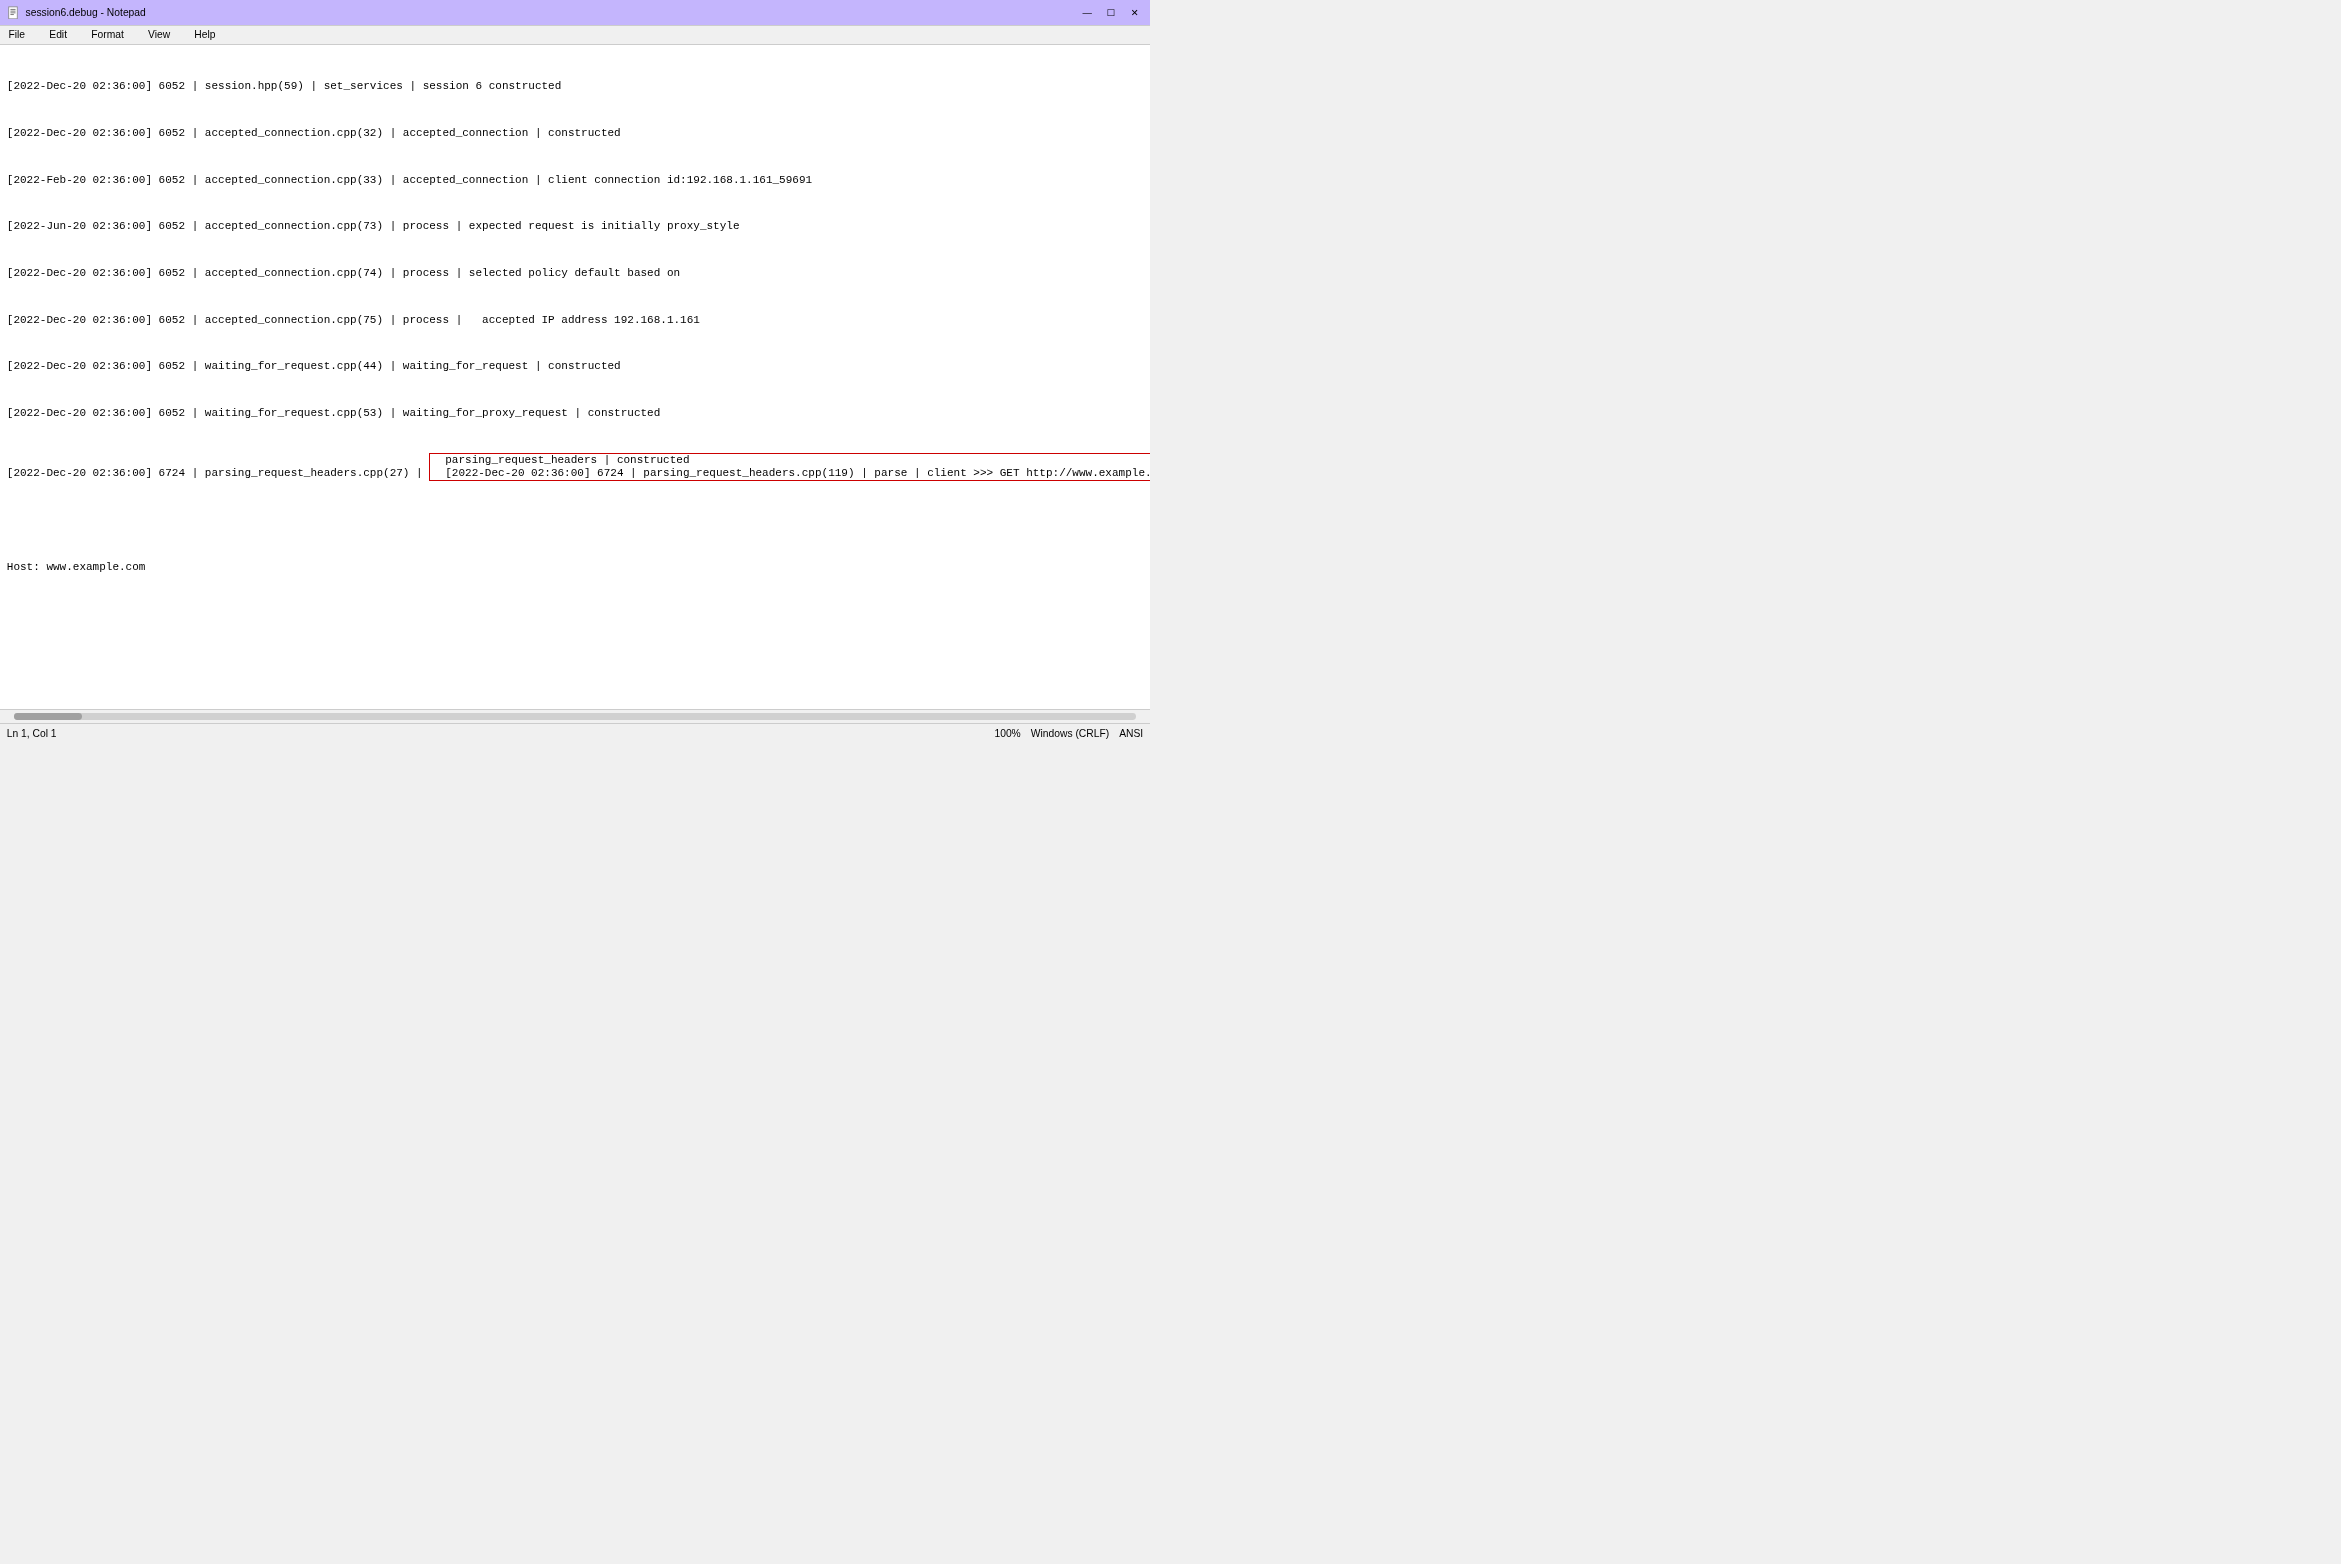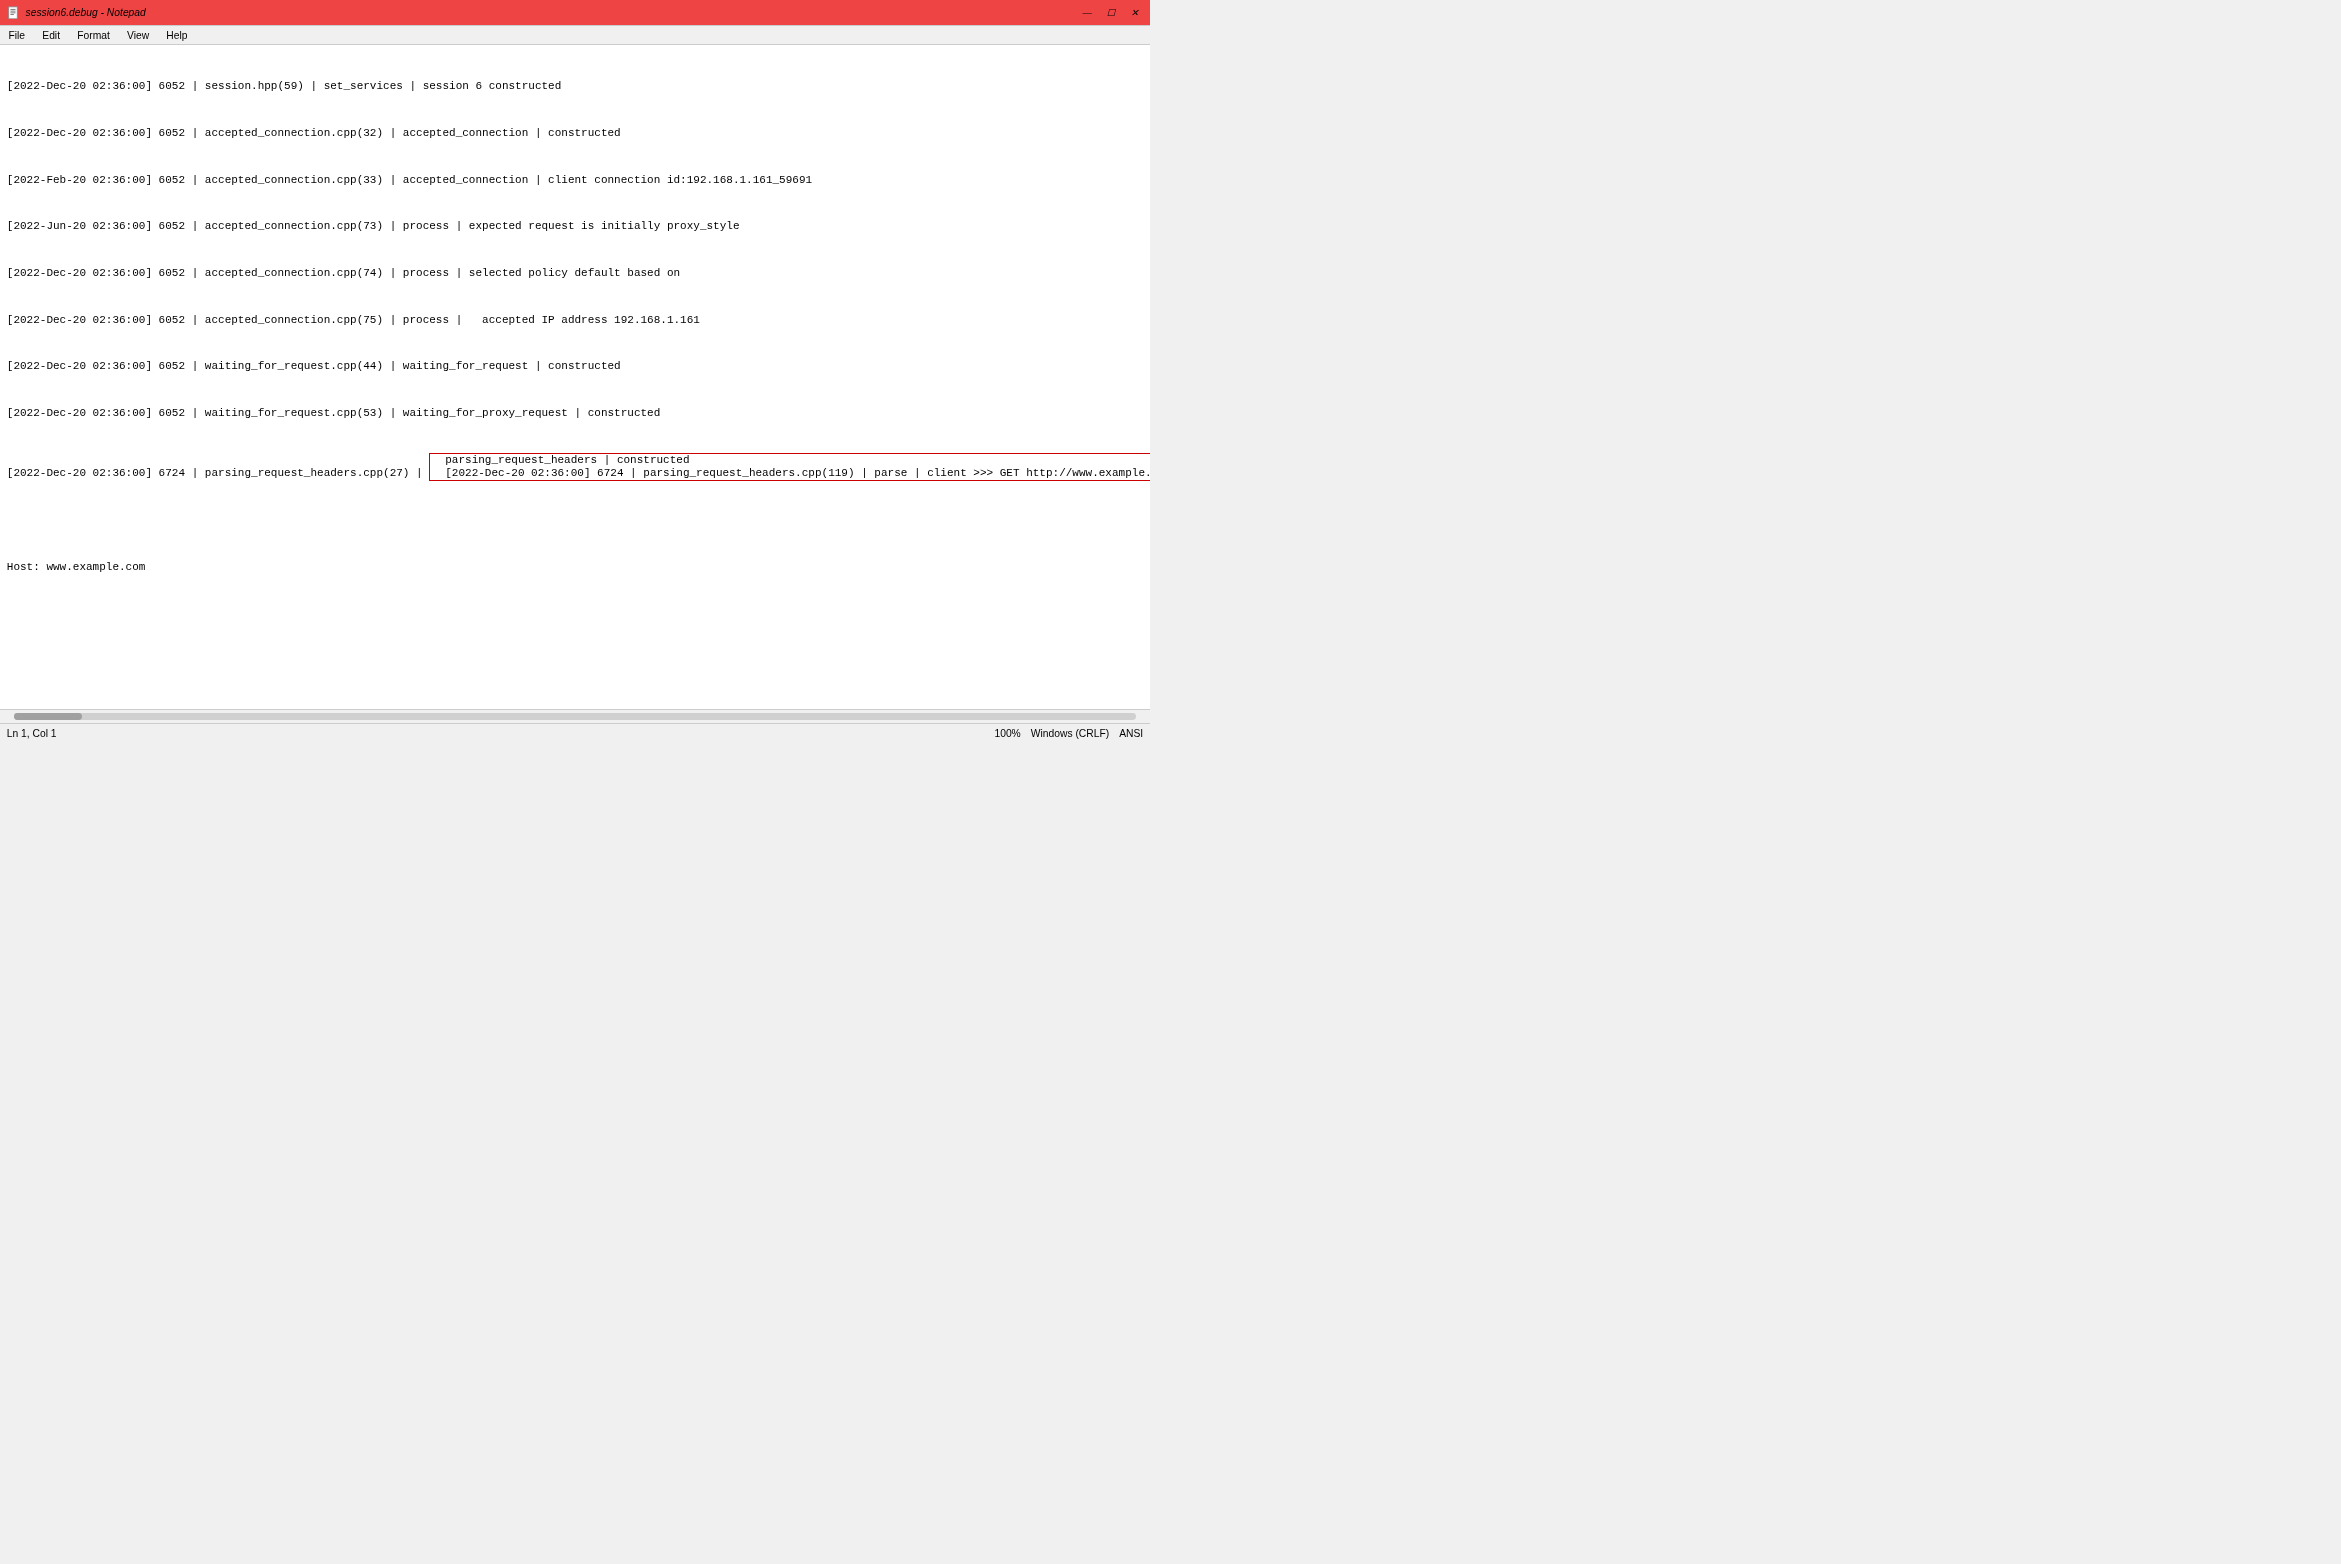--- a/index.html
+++ b/index.html
@@ -15,26 +15,25 @@
       display: flex;
       flex-direction: column;
       width: 1150px;
       height: 742px;
       overflow: hidden;
     }
 
     .title-bar {
       display: flex;
       justify-content: space-between;
-      background: #ef4444;
+      background: #c4b5fd;
       padding: 3.4px 6.8px;
       border-bottom: 0.9px solid #ccc;
       height: 26px;
       user-select: none;
-      font-style: italic;
     }
 
     .title-bar-left {
       display: flex;
       align-items: center;
       gap: 5.1px;
     }
 
     .title-bar-icon {
       width: 13.7px;
@@ -64,26 +63,26 @@
       align-items: center;
       justify-content: center;
       font-size: 9.4px;
       cursor: pointer;
       color: #000;
       font-family: 'Segoe UI', sans-serif;
     }
 
     .menu-bar {
       display: flex;
-      align-items: flex-end;
+      align-items: flex-start;
       background: #f0f0f0;
       padding: 1.7px 3.4px;
       border-bottom: 0.9px solid #ccc;
       height: 19px;
-      gap: 7px;
+      gap: 14px;
     }
 
     .menu-item {
       font-family: 'Segoe UI', sans-serif;
       font-size: 10.3px;
       padding: 1.7px 5.1px;
       cursor: pointer;
       color: #000;
     }
 

